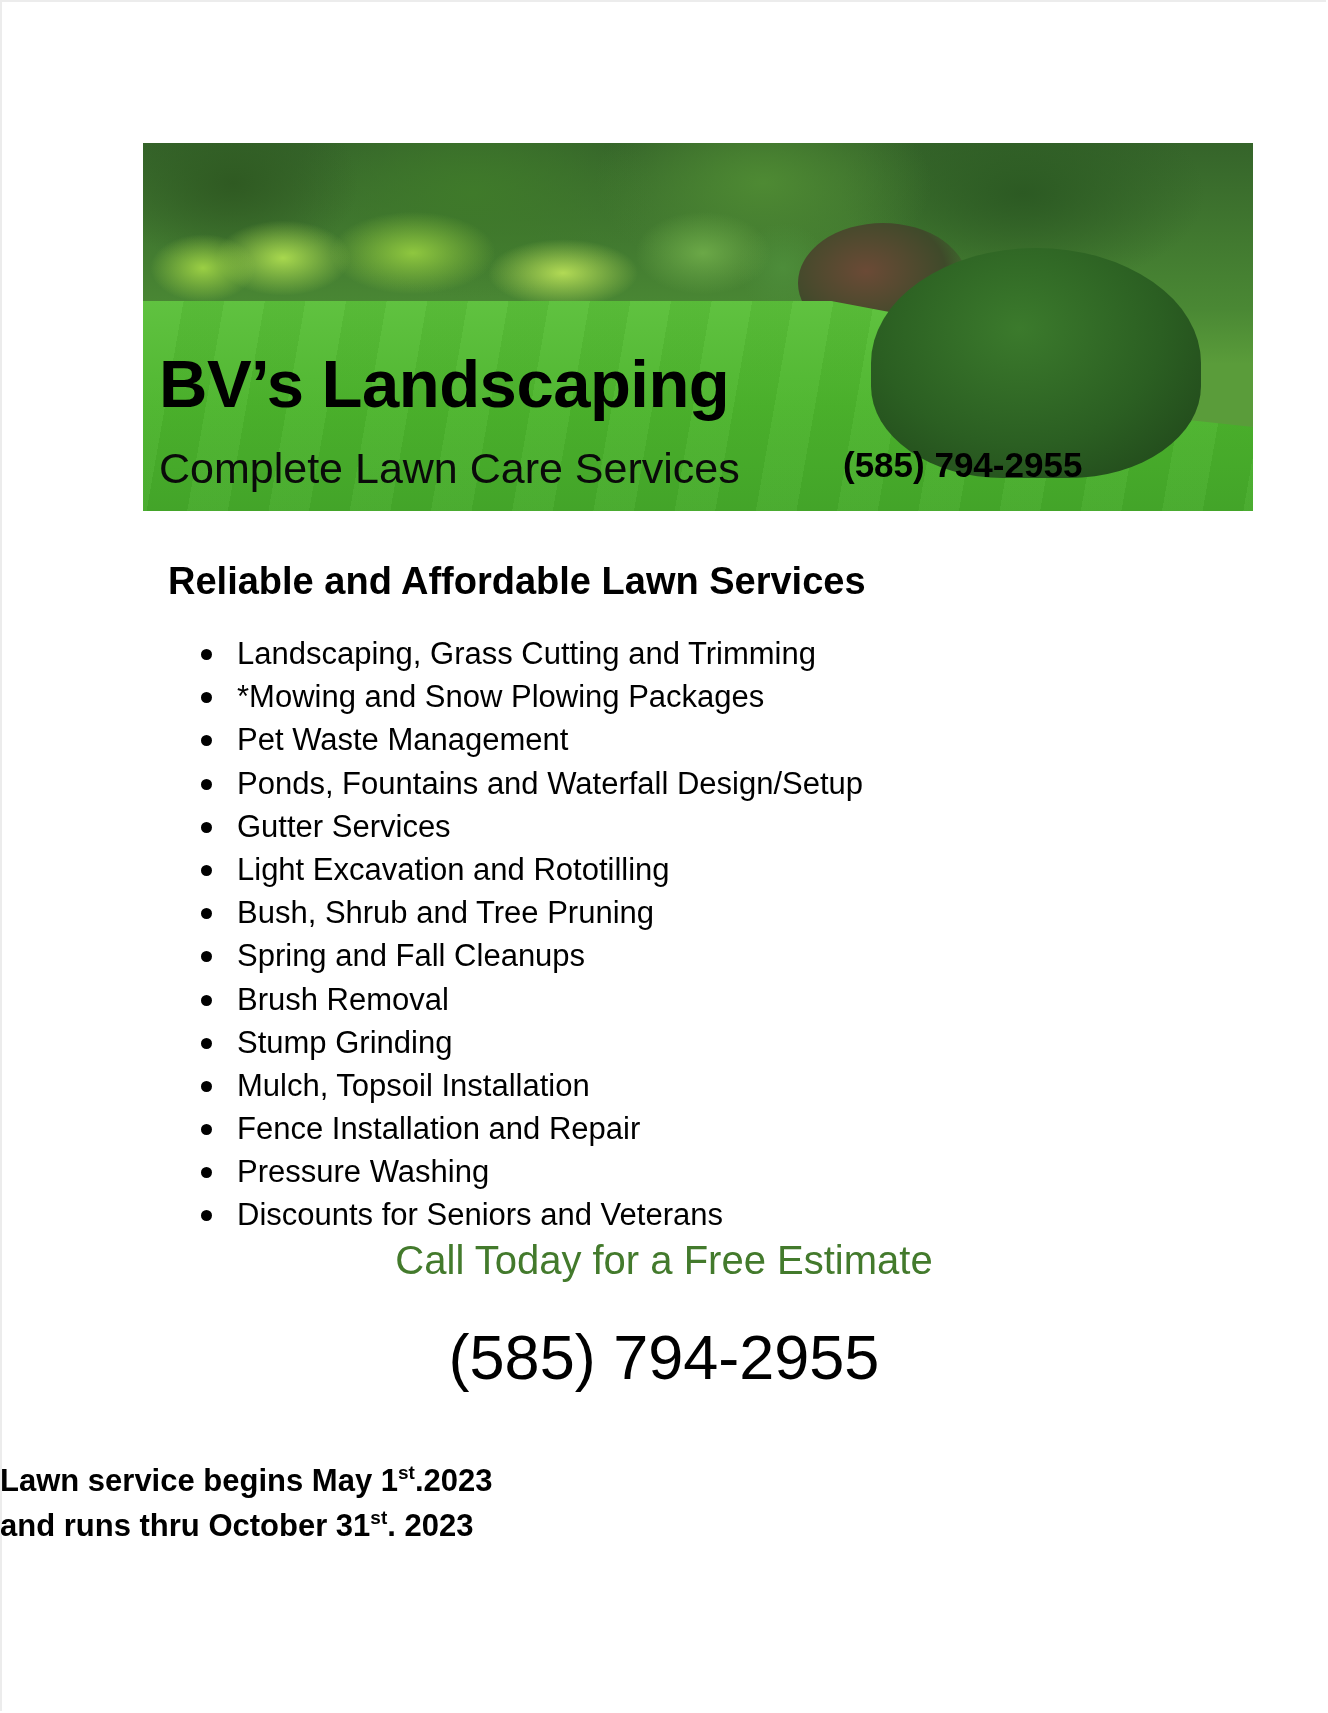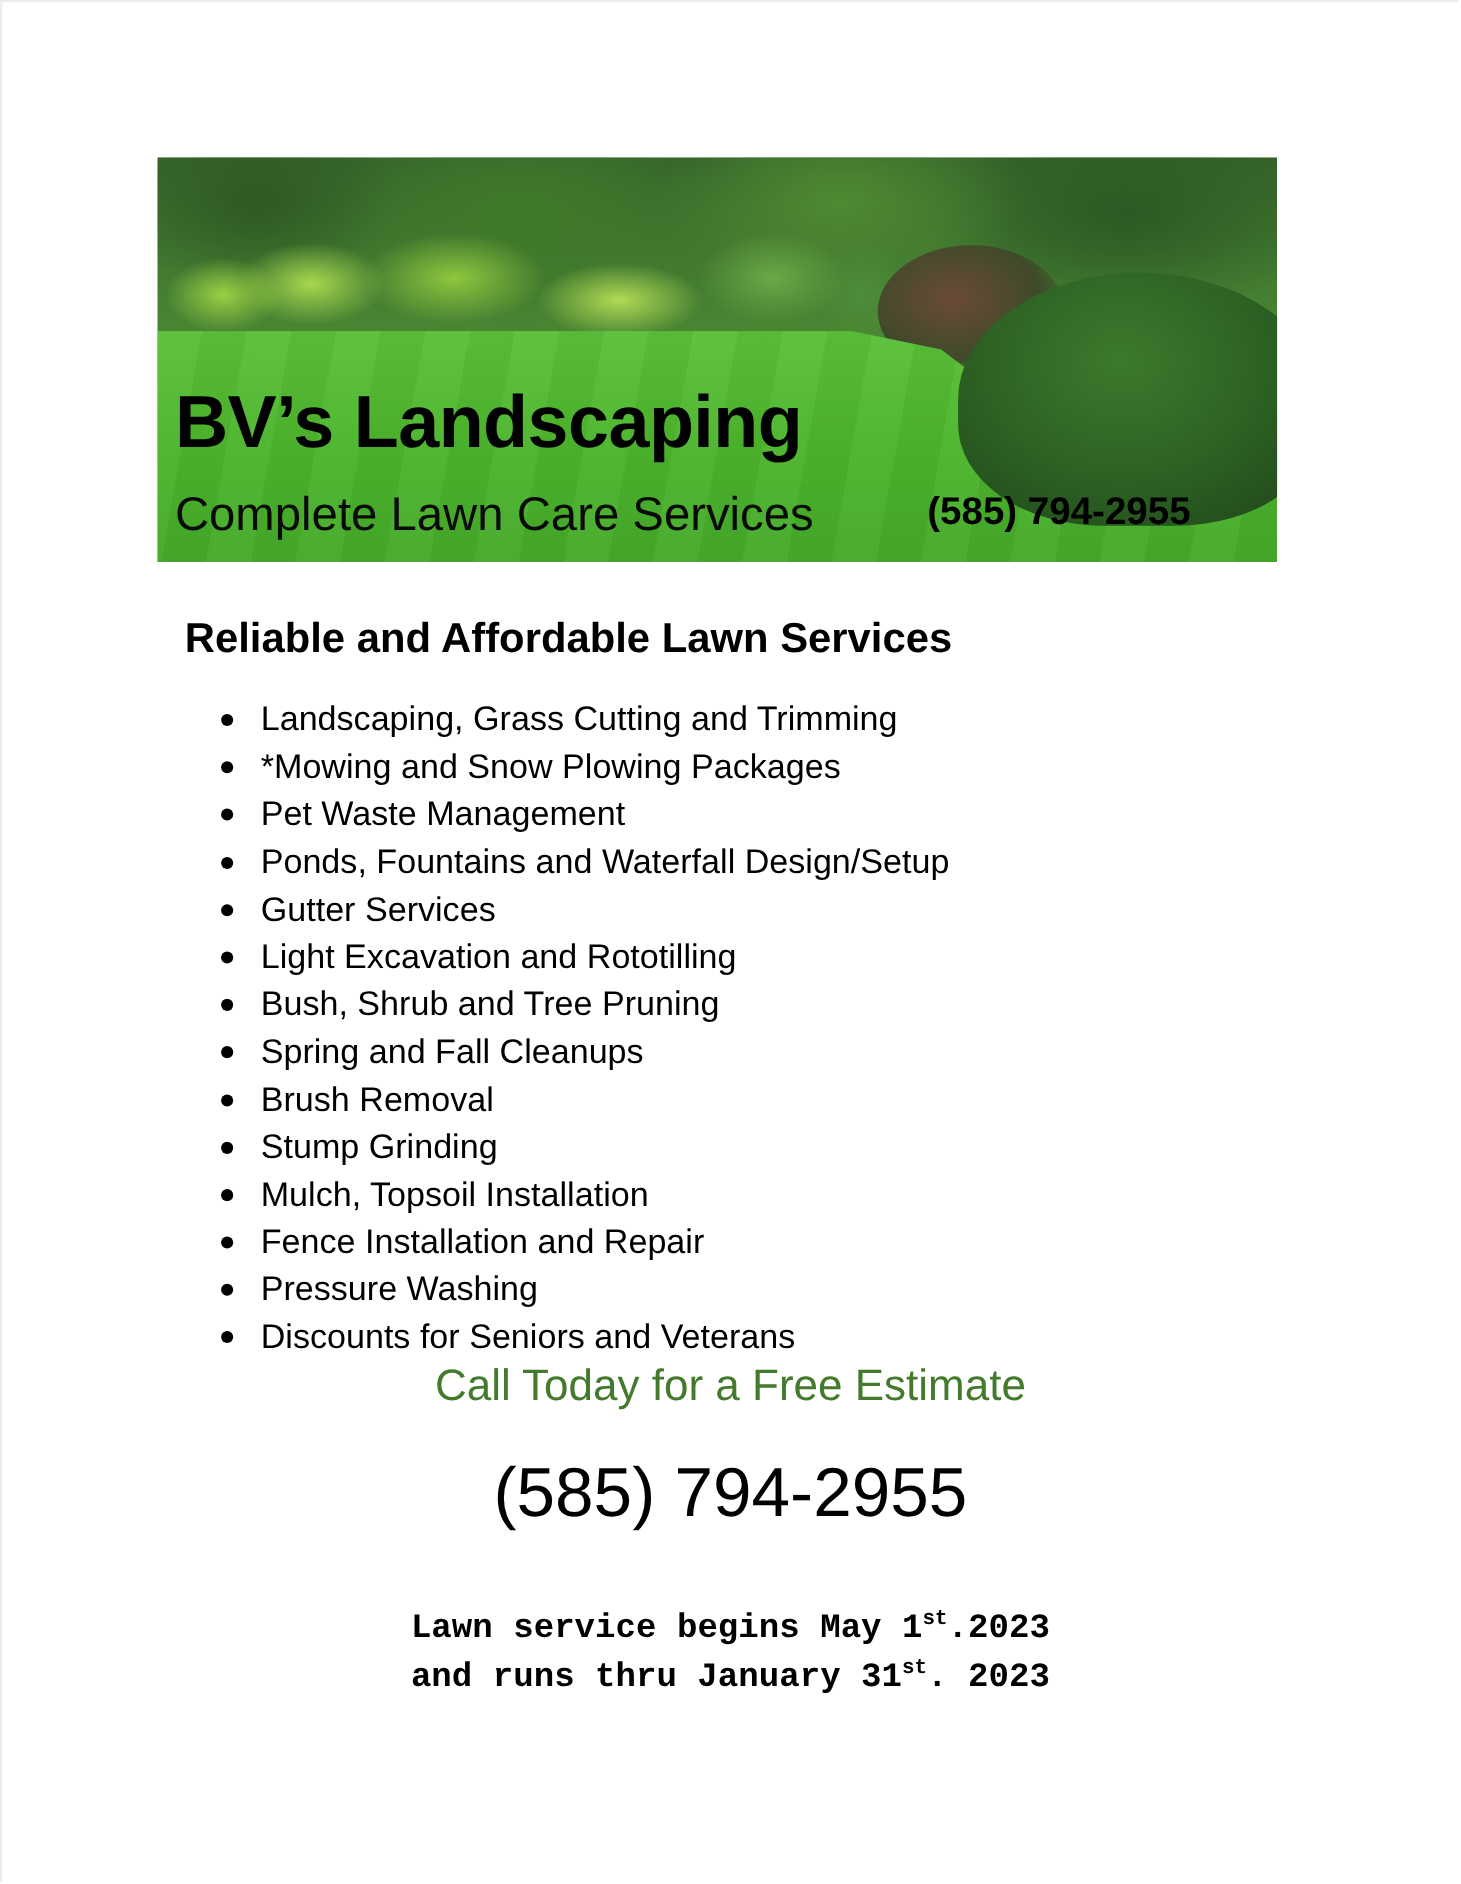--- a/index.html
+++ b/index.html
@@ -21,21 +21,21 @@
       width: 1326px; height: 1711px;
       border-top: 2px solid #ececec;
       border-left: 2px solid #ececec;
       box-sizing: border-box;
     }
     
     .banner {
       position: absolute;
       left: 143px;
       top: 143px;
-      width: 1018px;
+      width: 1110px;
       height: 368px;
       overflow: hidden;
       background:
         linear-gradient(180deg, rgba(0,0,0,0) 0%, rgba(0,0,0,0) 100%);
     }
     .banner .sky {
       position: absolute; inset: 0;
       background:
         radial-gradient(ellipse 180px 120px at 90px 40px, #2f5a22 0%, rgba(47,90,34,0) 70%),
         radial-gradient(ellipse 260px 150px at 330px 50px, #3f7a2a 0%, rgba(63,122,42,0) 70%),
@@ -162,26 +162,25 @@
       text-align: center;
       font-size: 63px;
       line-height: 1;
       color: #000;
       white-space: nowrap;
     }
     .season {
       position: absolute;
       left: 0; right: 0;
       top: 1458px;
-      text-align: center;
+      text-align: left;
       font-size: 31px;
       font-weight: bold;
       line-height: 45px;
       white-space: nowrap;
-      font-family: Liberation Mono, monospace;
     }
     .season sup {
       font-size: 19px;
       line-height: 0;
       vertical-align: 12px;
     }
   </style>
 </head>
 <body>
 
@@ -216,14 +215,14 @@
   <li><span class="bullet"></span><span>Fence Installation and Repair</span></li>
   <li><span class="bullet"></span><span>Pressure Washing</span></li>
   <li><span class="bullet"></span><span>Discounts for Seniors and Veterans</span></li>
 </ul>
 
 <div class="cta">Call Today for a Free Estimate</div>
 <div class="cta-phone">(585) 794-2955</div>
 
 <div class="season">
   <div><span>Lawn service begins May 1</span><sup>st</sup><span>.2023</span></div>
-  <div><span>and runs thru January 31</span><sup>st</sup><span>. 2023</span></div>
+  <div><span>and runs thru October 31</span><sup>st</sup><span>. 2023</span></div>
 </div>
 
 </body></html>

